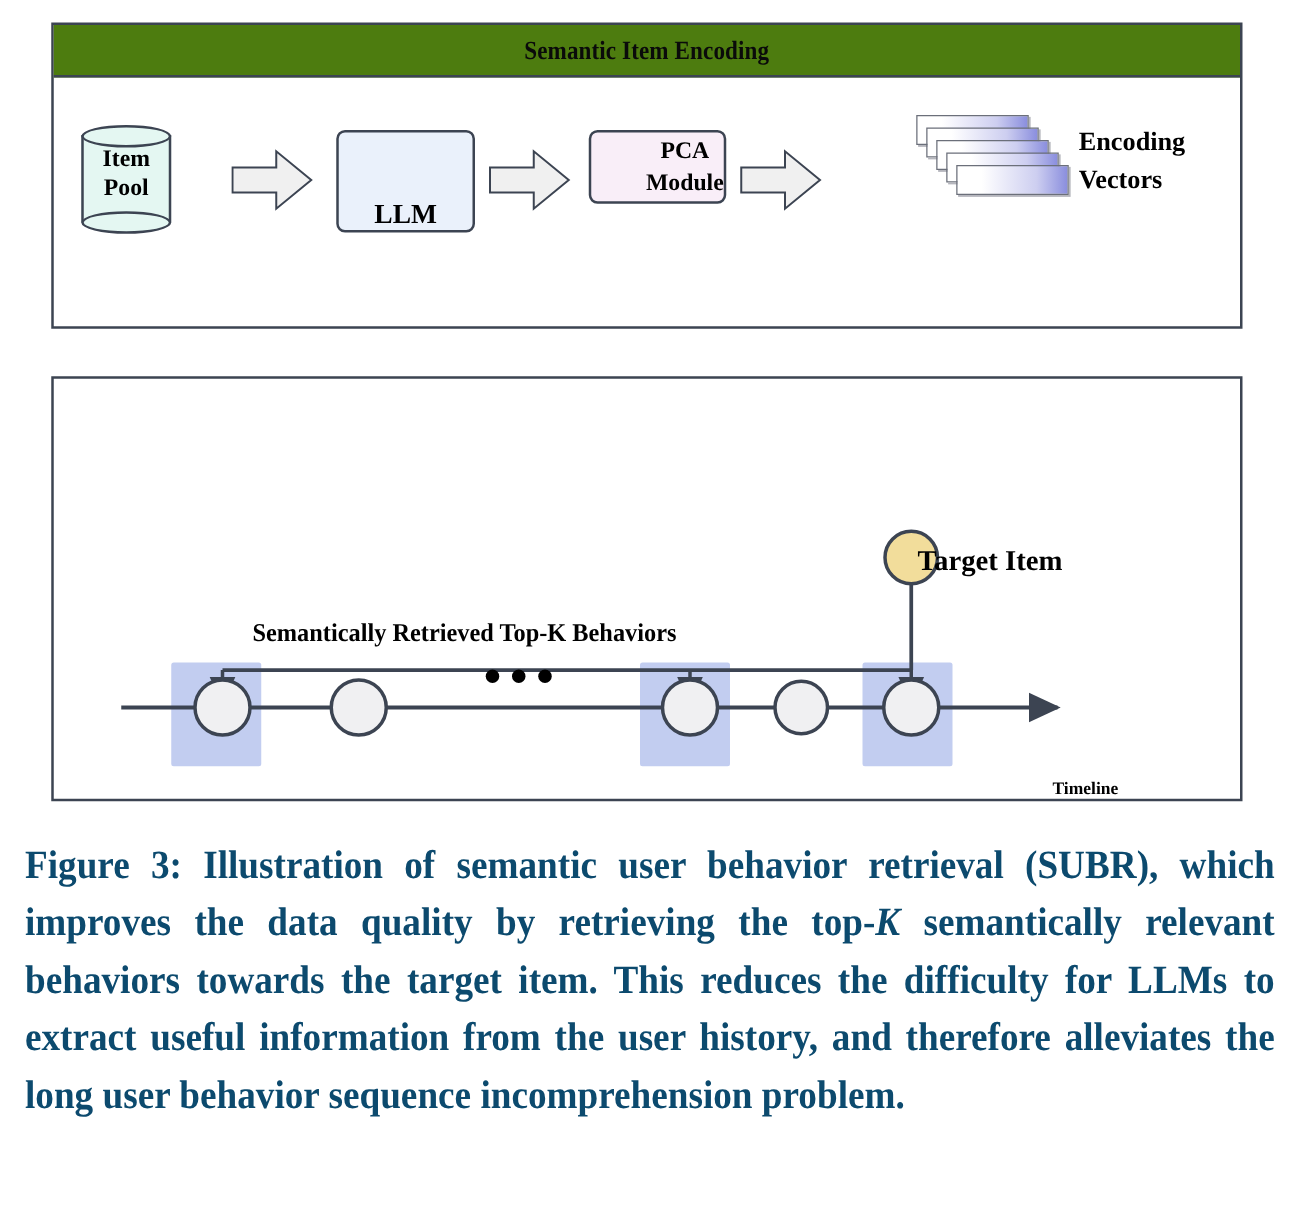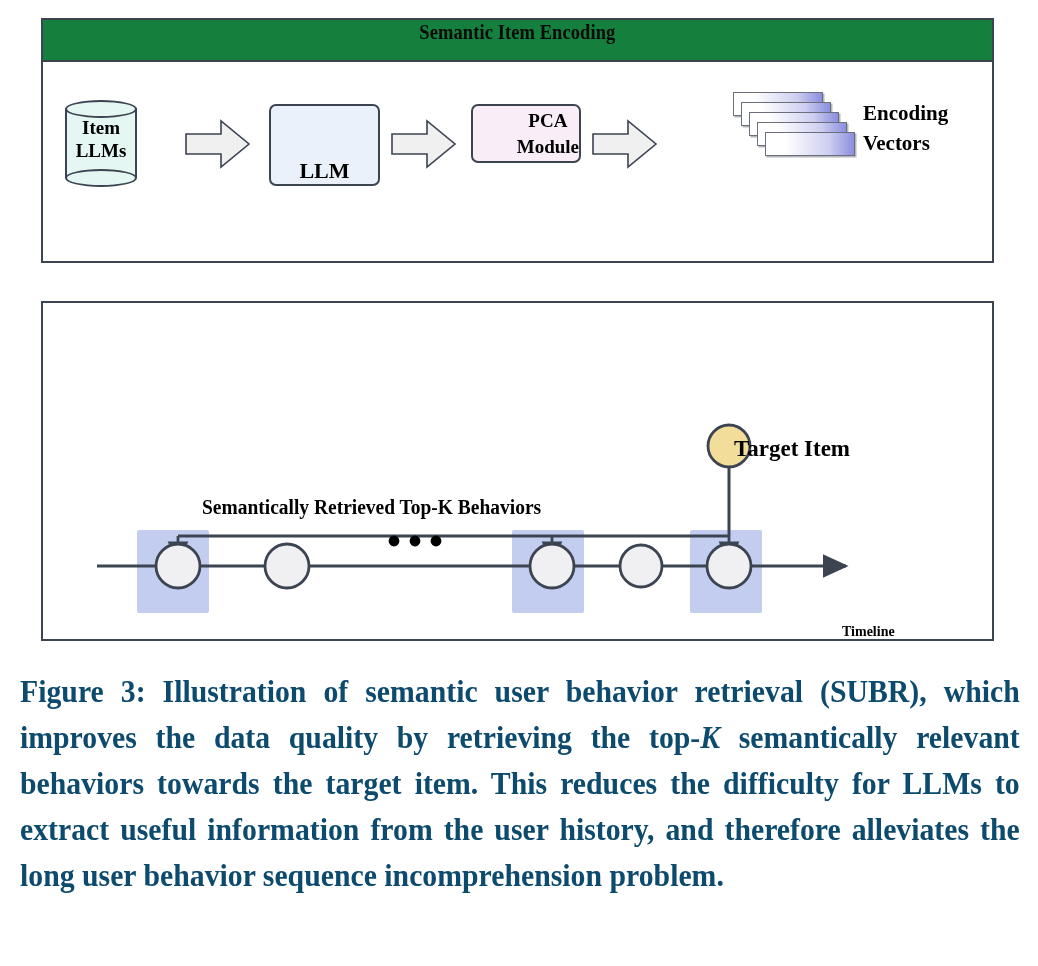--- a/index.html
+++ b/index.html
@@ -33,23 +33,24 @@
   }
   #panel-encoding { left: 41px; top: 18px; width: 953px; height: 245px; }
   #panel-subr     { left: 41px; top: 301px; width: 953px; height: 340px; }
 
   .panel-header {
     position: absolute;
     left: 0; top: 0;
     width: 100%;
     height: 42px;
     box-sizing: border-box;
-    background: #15803d;
+    background: #4d7c0f;
     border-bottom: 2px solid #3c4452;
     display: flex;
+    align-items: center;
     justify-content: center;
   }
   .panel-header-title {
     font-family: "Liberation Serif", "DejaVu Serif", serif;
     font-weight: bold;
     font-size: 21px;
     letter-spacing: 0.1px;
     color: #0a0a0a;
     transform: scaleX(0.88);
     white-space: nowrap;
@@ -215,21 +216,21 @@
     </div>
 
     <div class="panel-body">
 
       <div class="cylinder">
         <div class="cyl-body"></div>
         <div class="cyl-bottom"></div>
         <div class="cyl-top"></div>
         <div class="cyl-label">
           <div>Item</div>
-          <div>LLMs</div>
+          <div>Pool</div>
         </div>
       </div>
 
       <svg class="block-arrow" id="arrow1" viewBox="0 0 66 52">
         <polygon points="1,16 36,16 36,3 64,26 36,49 36,36 1,36" fill="#f0f0f0" stroke="#3c4452" stroke-width="1.6" stroke-linejoin="miter"></polygon>
       </svg>
 
       <div class="flowbox" id="box-llm">
         <span>LLM</span>
       </div>

